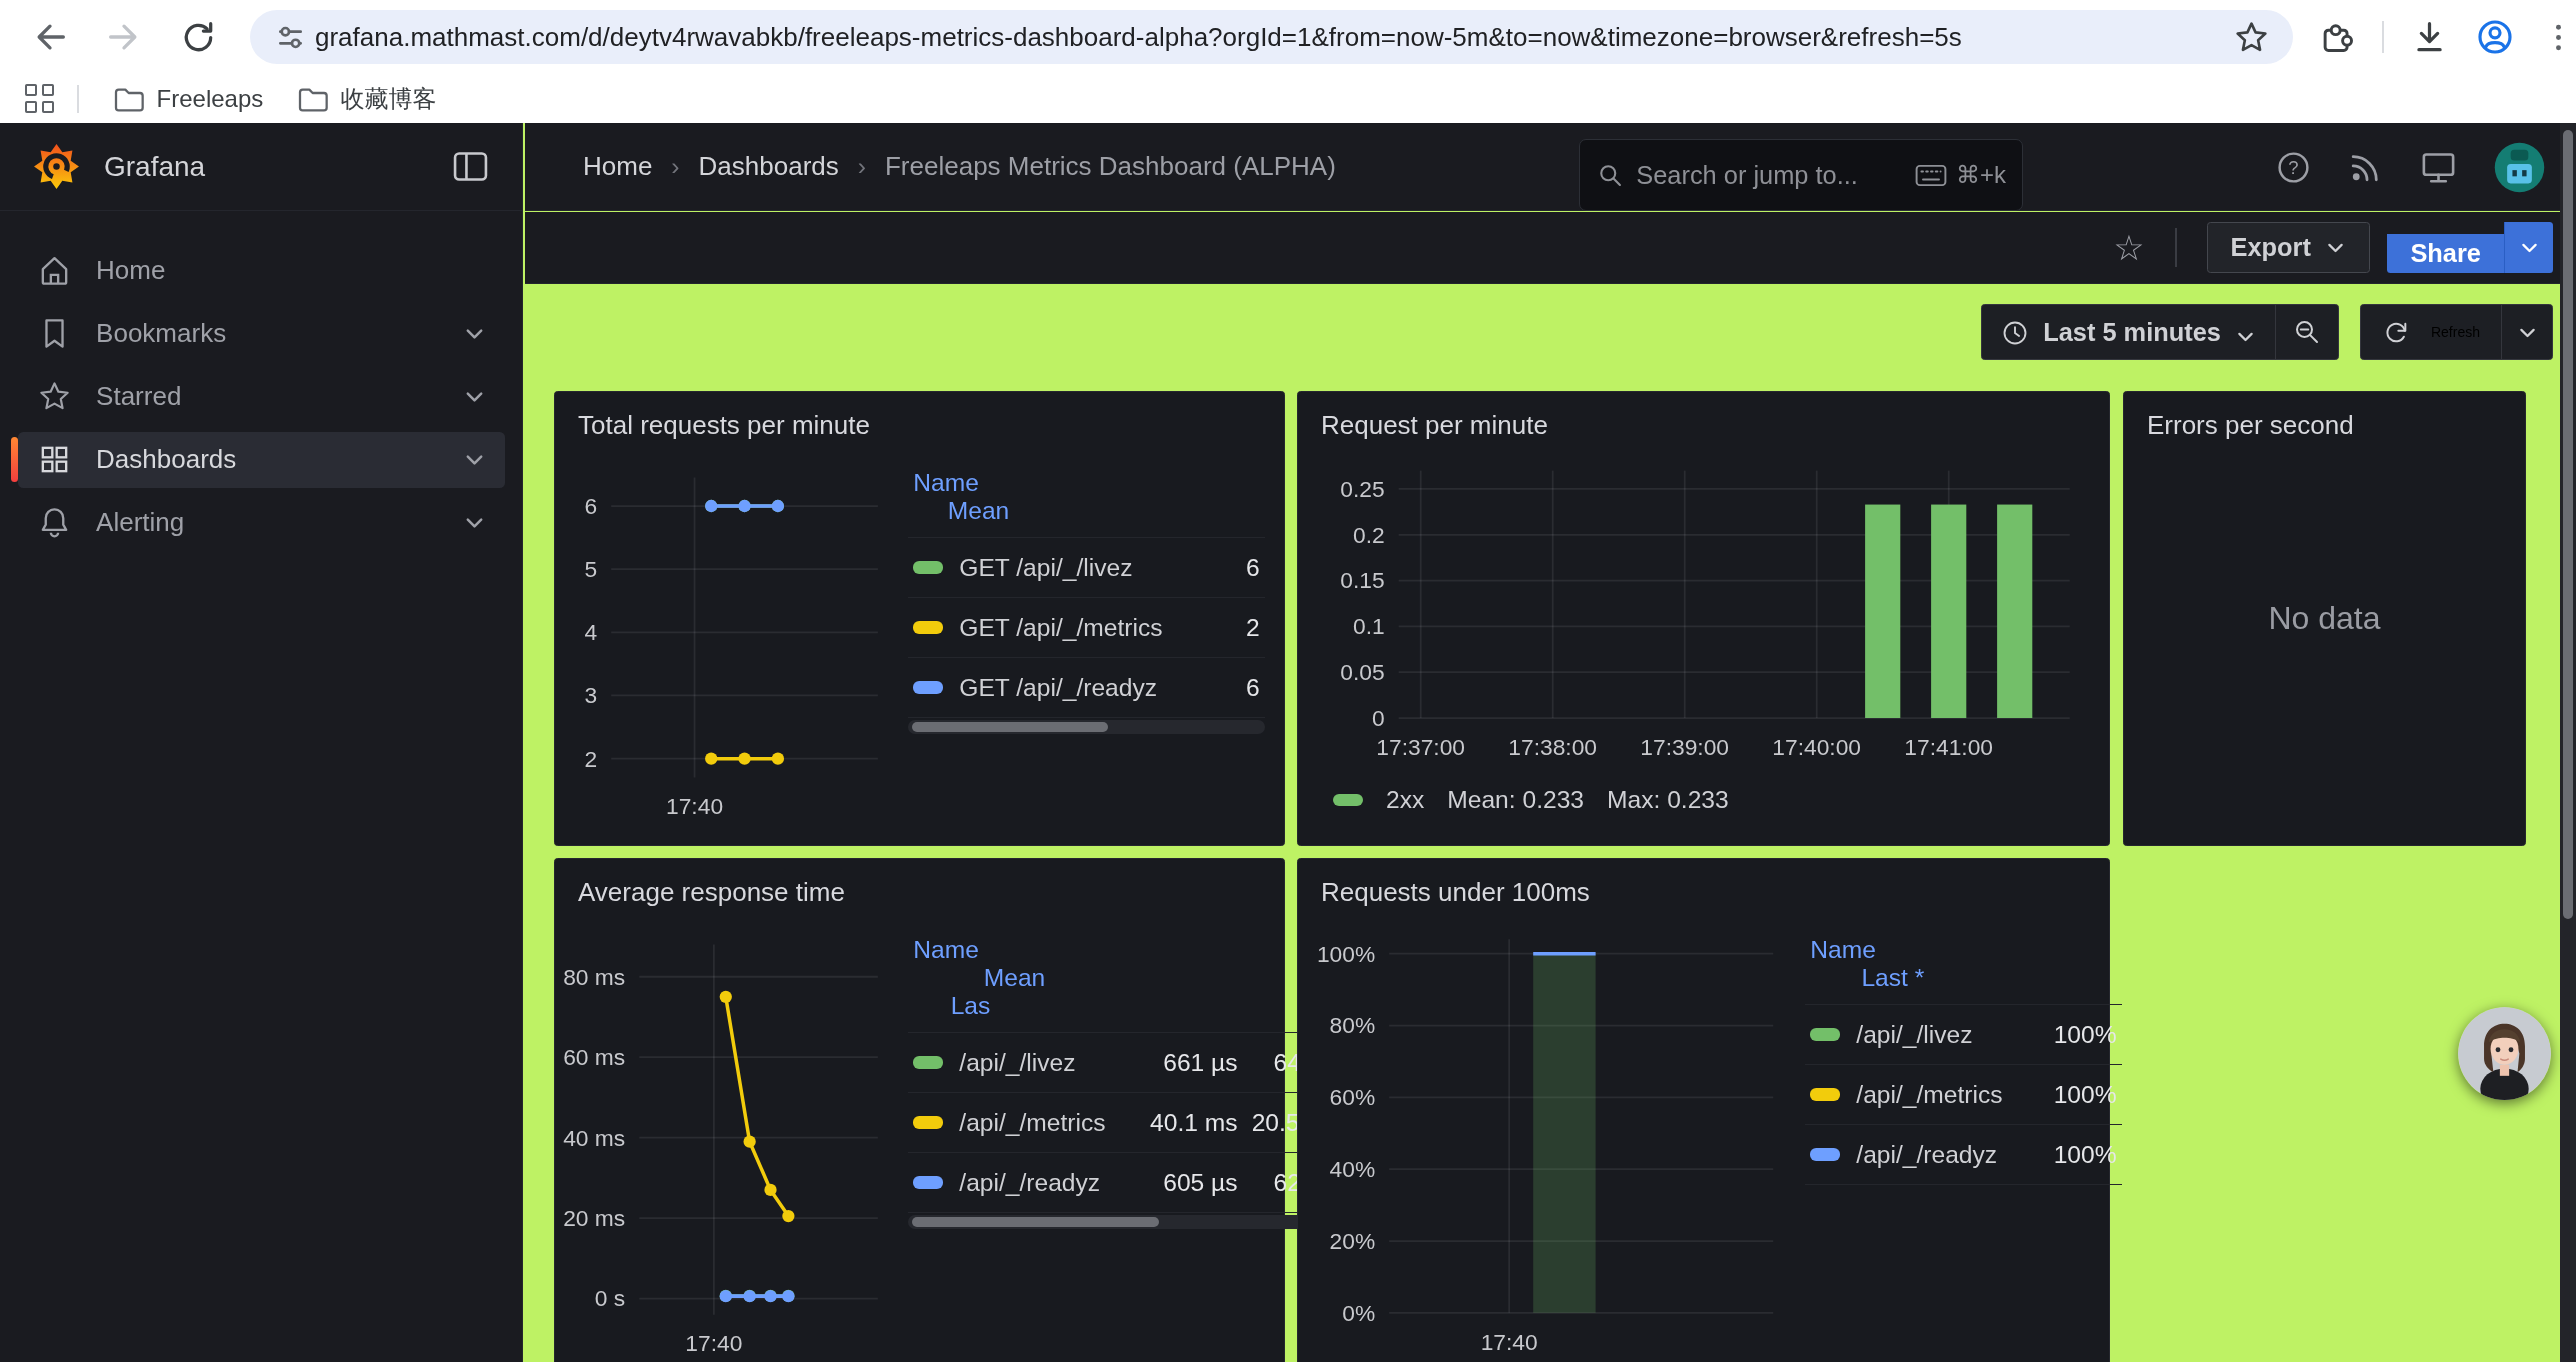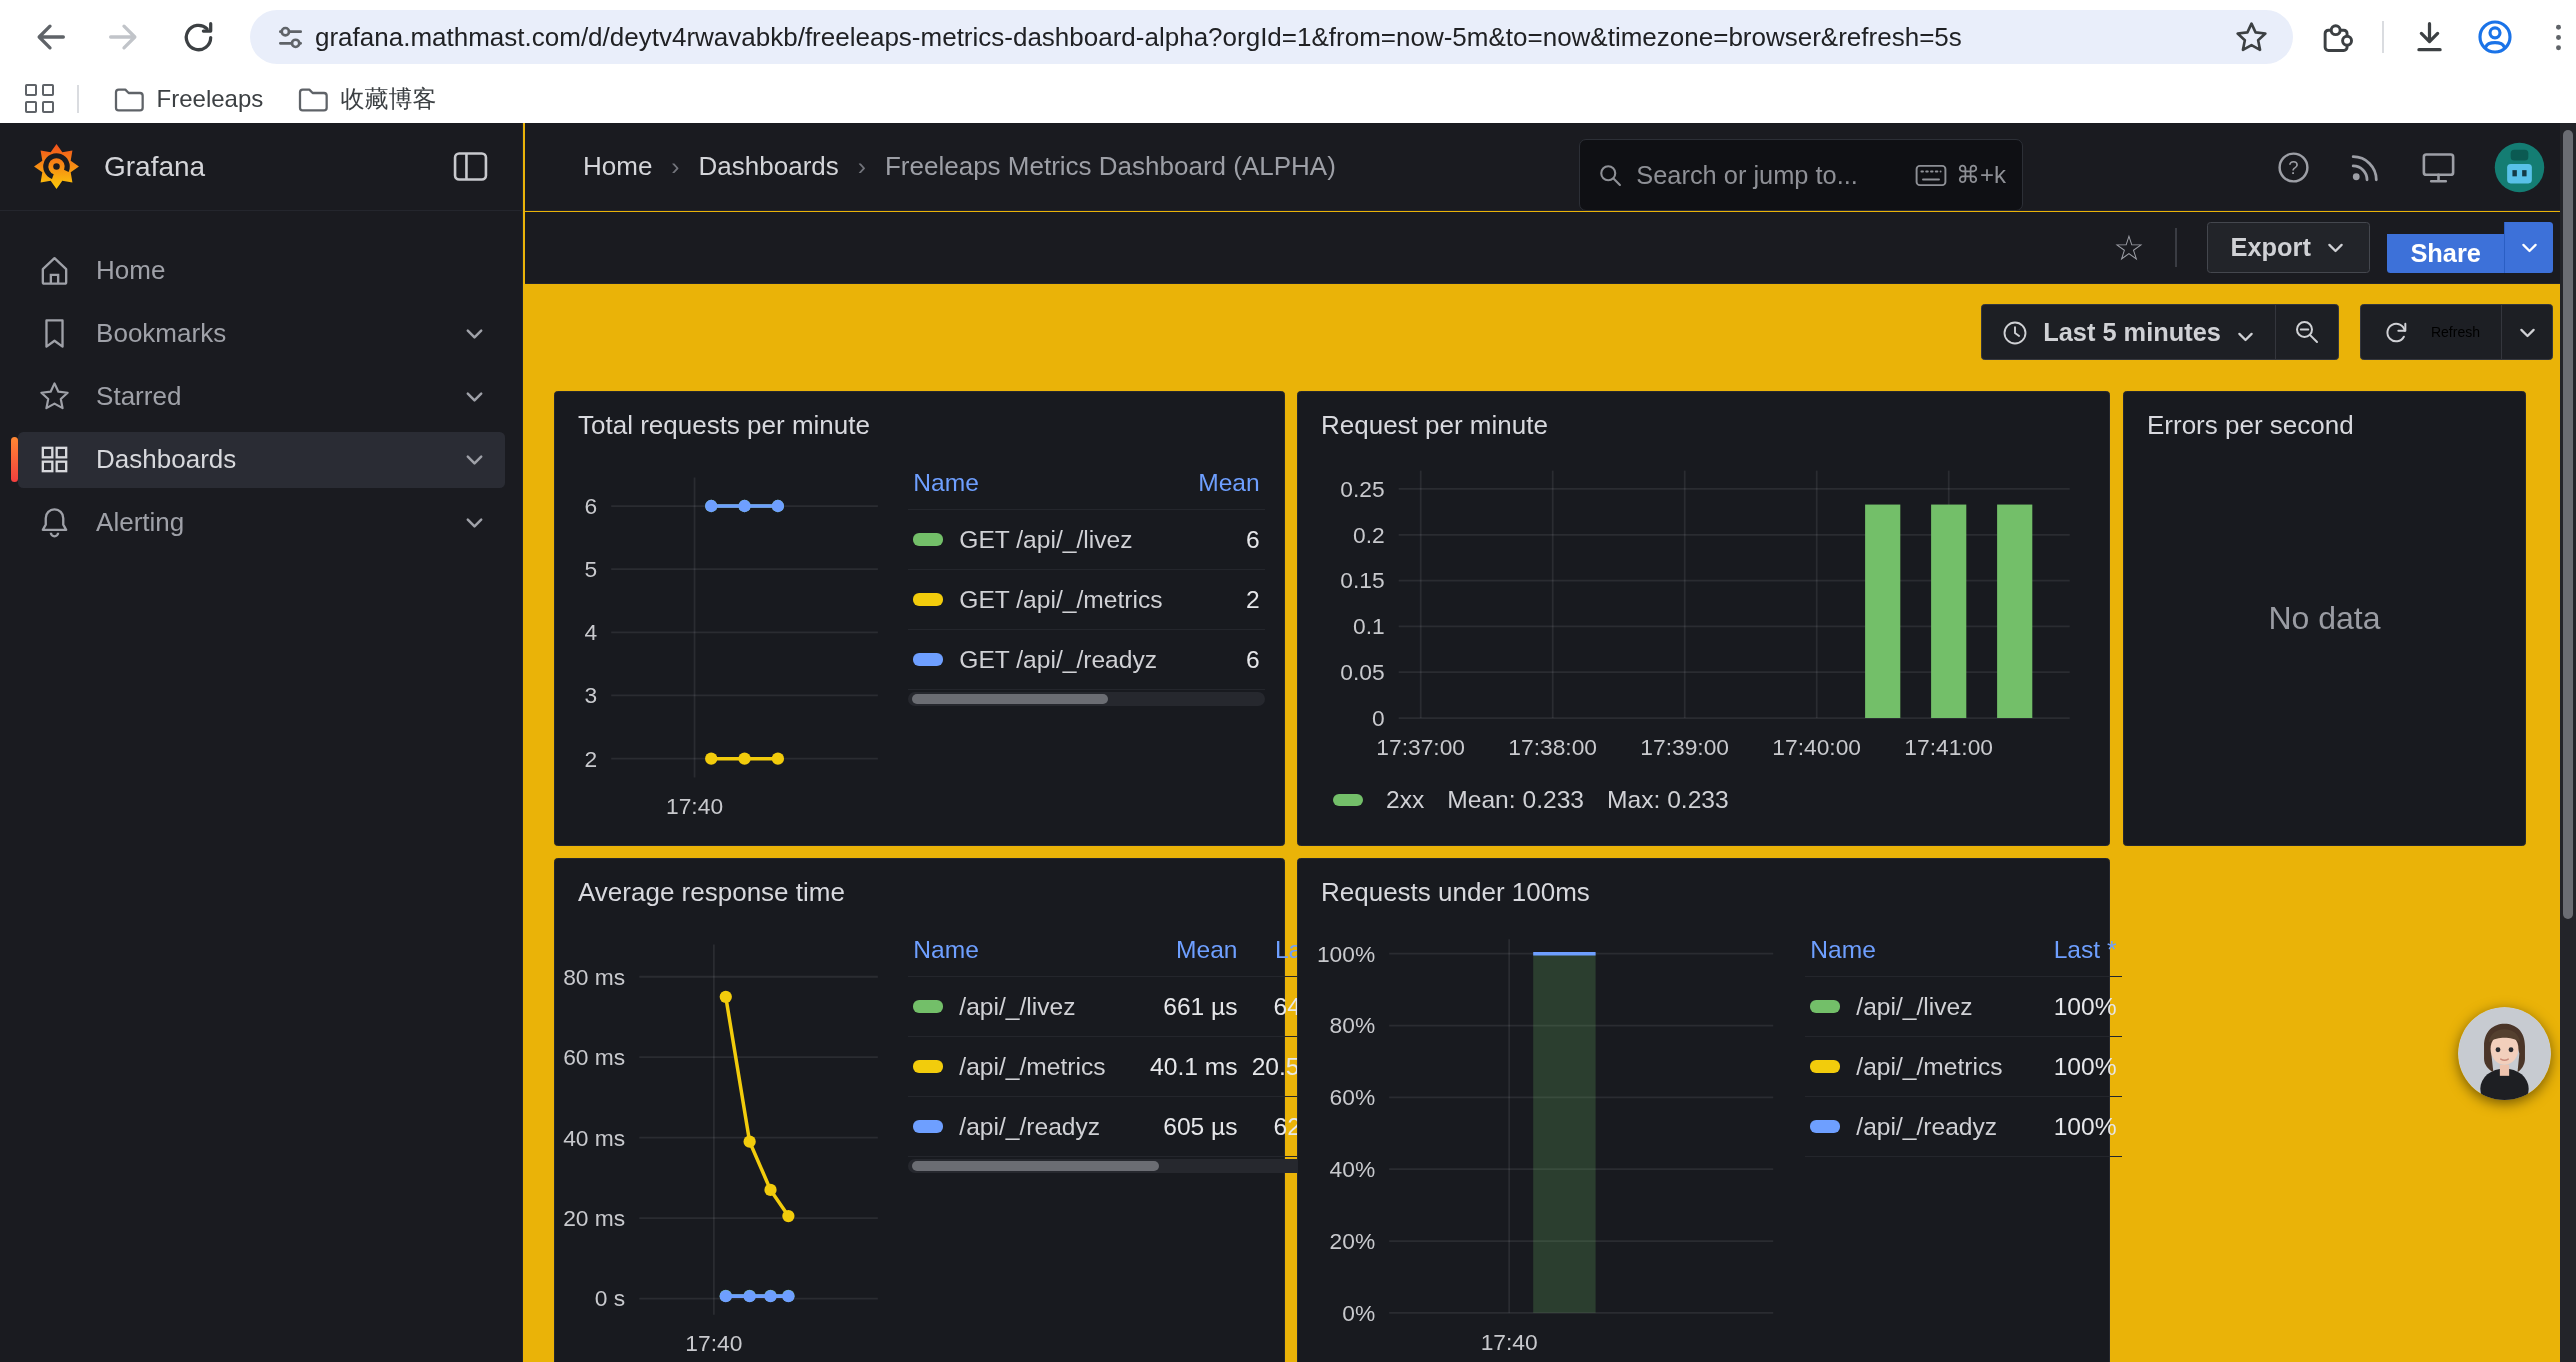--- a/index.html
+++ b/index.html
@@ -19,21 +19,21 @@
   .b-right { display:flex; align-items:center; gap:26px; margin-left:24.6px; }
   .vsep-light { width:1.8px; height:32px; background:#dadce0; }
   .bookmarks { position:absolute; left:0; top:74px; width:2576px; height:49px; background:#ffffff;
                display:flex; align-items:center; }
   .bm-folder { display:flex; align-items:center; gap:12.3px; margin-left:33px; font-size:24px; color:#3c4043; }
   .apps-grid { margin-left:24.6px; display:grid; grid-template-columns:12.3px 12.3px; grid-gap:5.3px; }
   .apps-grid div { width:12.3px; height:12.3px; border:2.6px solid #5f6368; border-radius:1.8px; }
   .bm-sep { width:1.8px; height:28px; background:#dadce0; margin-left:23px; }
 
   
-  .app { position:absolute; left:0; top:123px; width:2576px; height:1240px; background:#eab308; }
+  .app { position:absolute; left:0; top:123px; width:2576px; height:1240px; background:#bef264; }
   .sidebar { position:absolute; left:0; top:0; width:523px; height:1240px; background:#1a1b20;
              border-right:1.8px solid #24262d; }
   .sb-head { height:88px; display:flex; align-items:center; padding:0 32px; border-bottom:1.8px solid #24262d; }
   .sb-brand { font-size:28px; color:#d4d5d9; margin-left:23px; flex:1; }
   .sb-nav { padding-top:24.6px; }
   .sb-item { position:relative; height:56px; margin:7px 17.5px; display:flex; align-items:center;
              padding:0 19px; border-radius:5.3px; }
   .sb-item .lbl { font-size:26px; color:#9fa1a8; margin-left:24.6px; flex:1; }
   .sb-item.active { background:#2a2c34; }
   .sb-item.active .lbl { color:#d8d9dd; }
@@ -87,21 +87,21 @@
   .p4 { left:29px;  top:735px; width:731px; height:561px; }
   .p5 { left:772px; top:735px; width:813px; height:561px; }
   .p-body { display:flex; }
   .chart { flex:0 0 auto; }
   .c1 { width:337px; height:386px; }
   .c2 { width:771px; height:330px; margin:0 auto; }
   .c4 { width:337px; height:456px; }
   .c5 { width:491px; height:456px; }
 
   .ltable { flex:1; margin:23px 19px 0 16px; font-size:24.6px; }
-  .lt-head { display:flex; color:#6e9fff; font-weight:500; padding:0 5.3px 12.3px 5.3px; }
+  .lt-head { display:flex; color:#6e9fff; font-weight:500; padding:0 5.3px 12.3px 5.3px;flex-direction:column; }
   .lt-row { display:flex; align-items:center; height:60px; border-top:1.8px solid #24262c; padding:0 5.3px; color:#d0d1d5; }
   .lt-name { flex:1; display:flex; align-items:center; gap:16px; white-space:nowrap; overflow:hidden; }
   .lt-val { text-align:right; color:#e6e7ea; white-space:nowrap; overflow:hidden; }
   .w-mean { width:96px; } .w-mean2 { width:132px; } .w-last { width:77px; } .w-last2 { width:114px; }
   .lt-head .lt-val { color:#6e9fff; }
   .lt-bottom { border-top:1.8px solid #24262c; }
   .hscroll { height:14px; background:#26282e; border-radius:7px; margin-top:1.8px; position:relative; }
   .hscroll .thumb { position:absolute; left:3.5px; top:1.8px; height:10.5px; border-radius:5.3px; background:#6b6d73; }
   .pill { width:30px; height:12.3px; border-radius:6.1px; flex:0 0 auto; }
   .pill[data-color="green"]  { background:#73bf69; }

